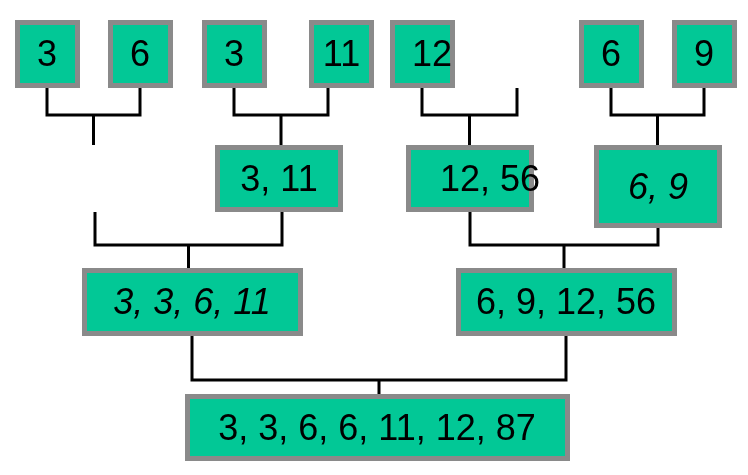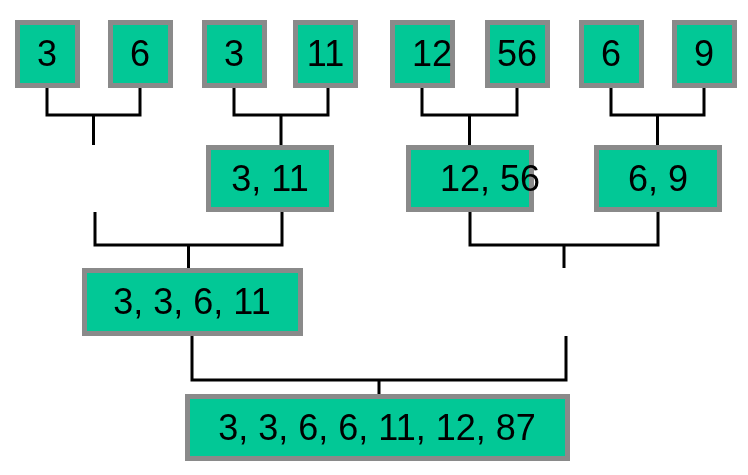--- a/index.html
+++ b/index.html
@@ -47,23 +47,23 @@
       <path d="M 234 88 L 234 115 L 328 115 L 328 88 M 281 115 L 281 145" fill="none" stroke="#000000" stroke-width="3"></path>
       <path d="M 422 88 L 422 115 L 517 115 L 517 88 M 469.5 115 L 469.5 145" fill="none" stroke="#000000" stroke-width="3"></path>
       <path d="M 611 88 L 611 115 L 704 115 L 704 88 M 657.5 115 L 657.5 145" fill="none" stroke="#000000" stroke-width="3"></path>
       <path d="M 95 212 L 95 245 L 282 245 L 282 212 M 188.5 245 L 188.5 268" fill="none" stroke="#000000" stroke-width="3"></path>
       <path d="M 470 212 L 470 245 L 658 245 L 658 212 M 564 245 L 564 268" fill="none" stroke="#000000" stroke-width="3"></path>
       <path d="M 192 336 L 192 380 L 566 380 L 566 336 M 379 380 L 379 394" fill="none" stroke="#000000" stroke-width="3"></path>
     </svg>
 <div class="node" style="left: 14.5px; top: 20px; width: 65px; height: 68px;">3</div>
     <div class="node" style="left: 107.5px; top: 20px; width: 65px; height: 68px;">6</div>
     <div class="node" style="left: 201.5px; top: 20px; width: 65px; height: 68px;">3</div>
-    <div class="node" style="left: 293px; top: 20px; width: 65px; height: 68px;">11</div>
+    <div class="node" style="left: 309px; top: 20px; width: 65px; height: 68px;">11</div>
     <div class="node" style="left: 389.5px; top: 20px; width: 65px; height: 68px; padding-left: 20px;">12</div>
-    <div class="node" style="left: 484.5px; top: 20px; width: 65px; height: 68px;">56</div>
     <div class="node" style="left: 578.5px; top: 20px; width: 65px; height: 68px;">6</div>
     <div class="node" style="left: 671.5px; top: 20px; width: 65px; height: 68px;">9</div>
-    <div class="node" style="left: 206px; top: 145px; width: 128px; height: 67px;">3, 11</div>
+    <div class="node" style="left: 215px; top: 145px; width: 128px; height: 67px;">3, 11</div>
     <div class="node" style="left: 406px; top: 145px; width: 128px; height: 67px; padding-left: 40px;">12, 56</div>
-    <div class="node" style="left: 594px; top: 145px; width: 128px; height: 67px;">6, 9</div>
-    <div class="node" style="left: 81.5px; top: 268px; width: 221px; height: 68px;">3, 3, 6, 11</div>
+    <div class="node" style="left: 594px; top: 145px; width: 128px; height: 83px; font-style: italic;">6, 9</div>
+    <div class="node" style="left: 81.5px; top: 268px; width: 221px; height: 68px; font-style: italic;">3, 3, 6, 11</div>
+    <div class="node" style="left: 455.5px; top: 268px; width: 221px; height: 68px;">6, 9, 12, 56</div>
     <div class="node" style="left: 184.5px; top: 394px; width: 385px; height: 67px;">3, 3, 6, 6, 11, 12, 87</div>
   </div>
 
 </body></html>

